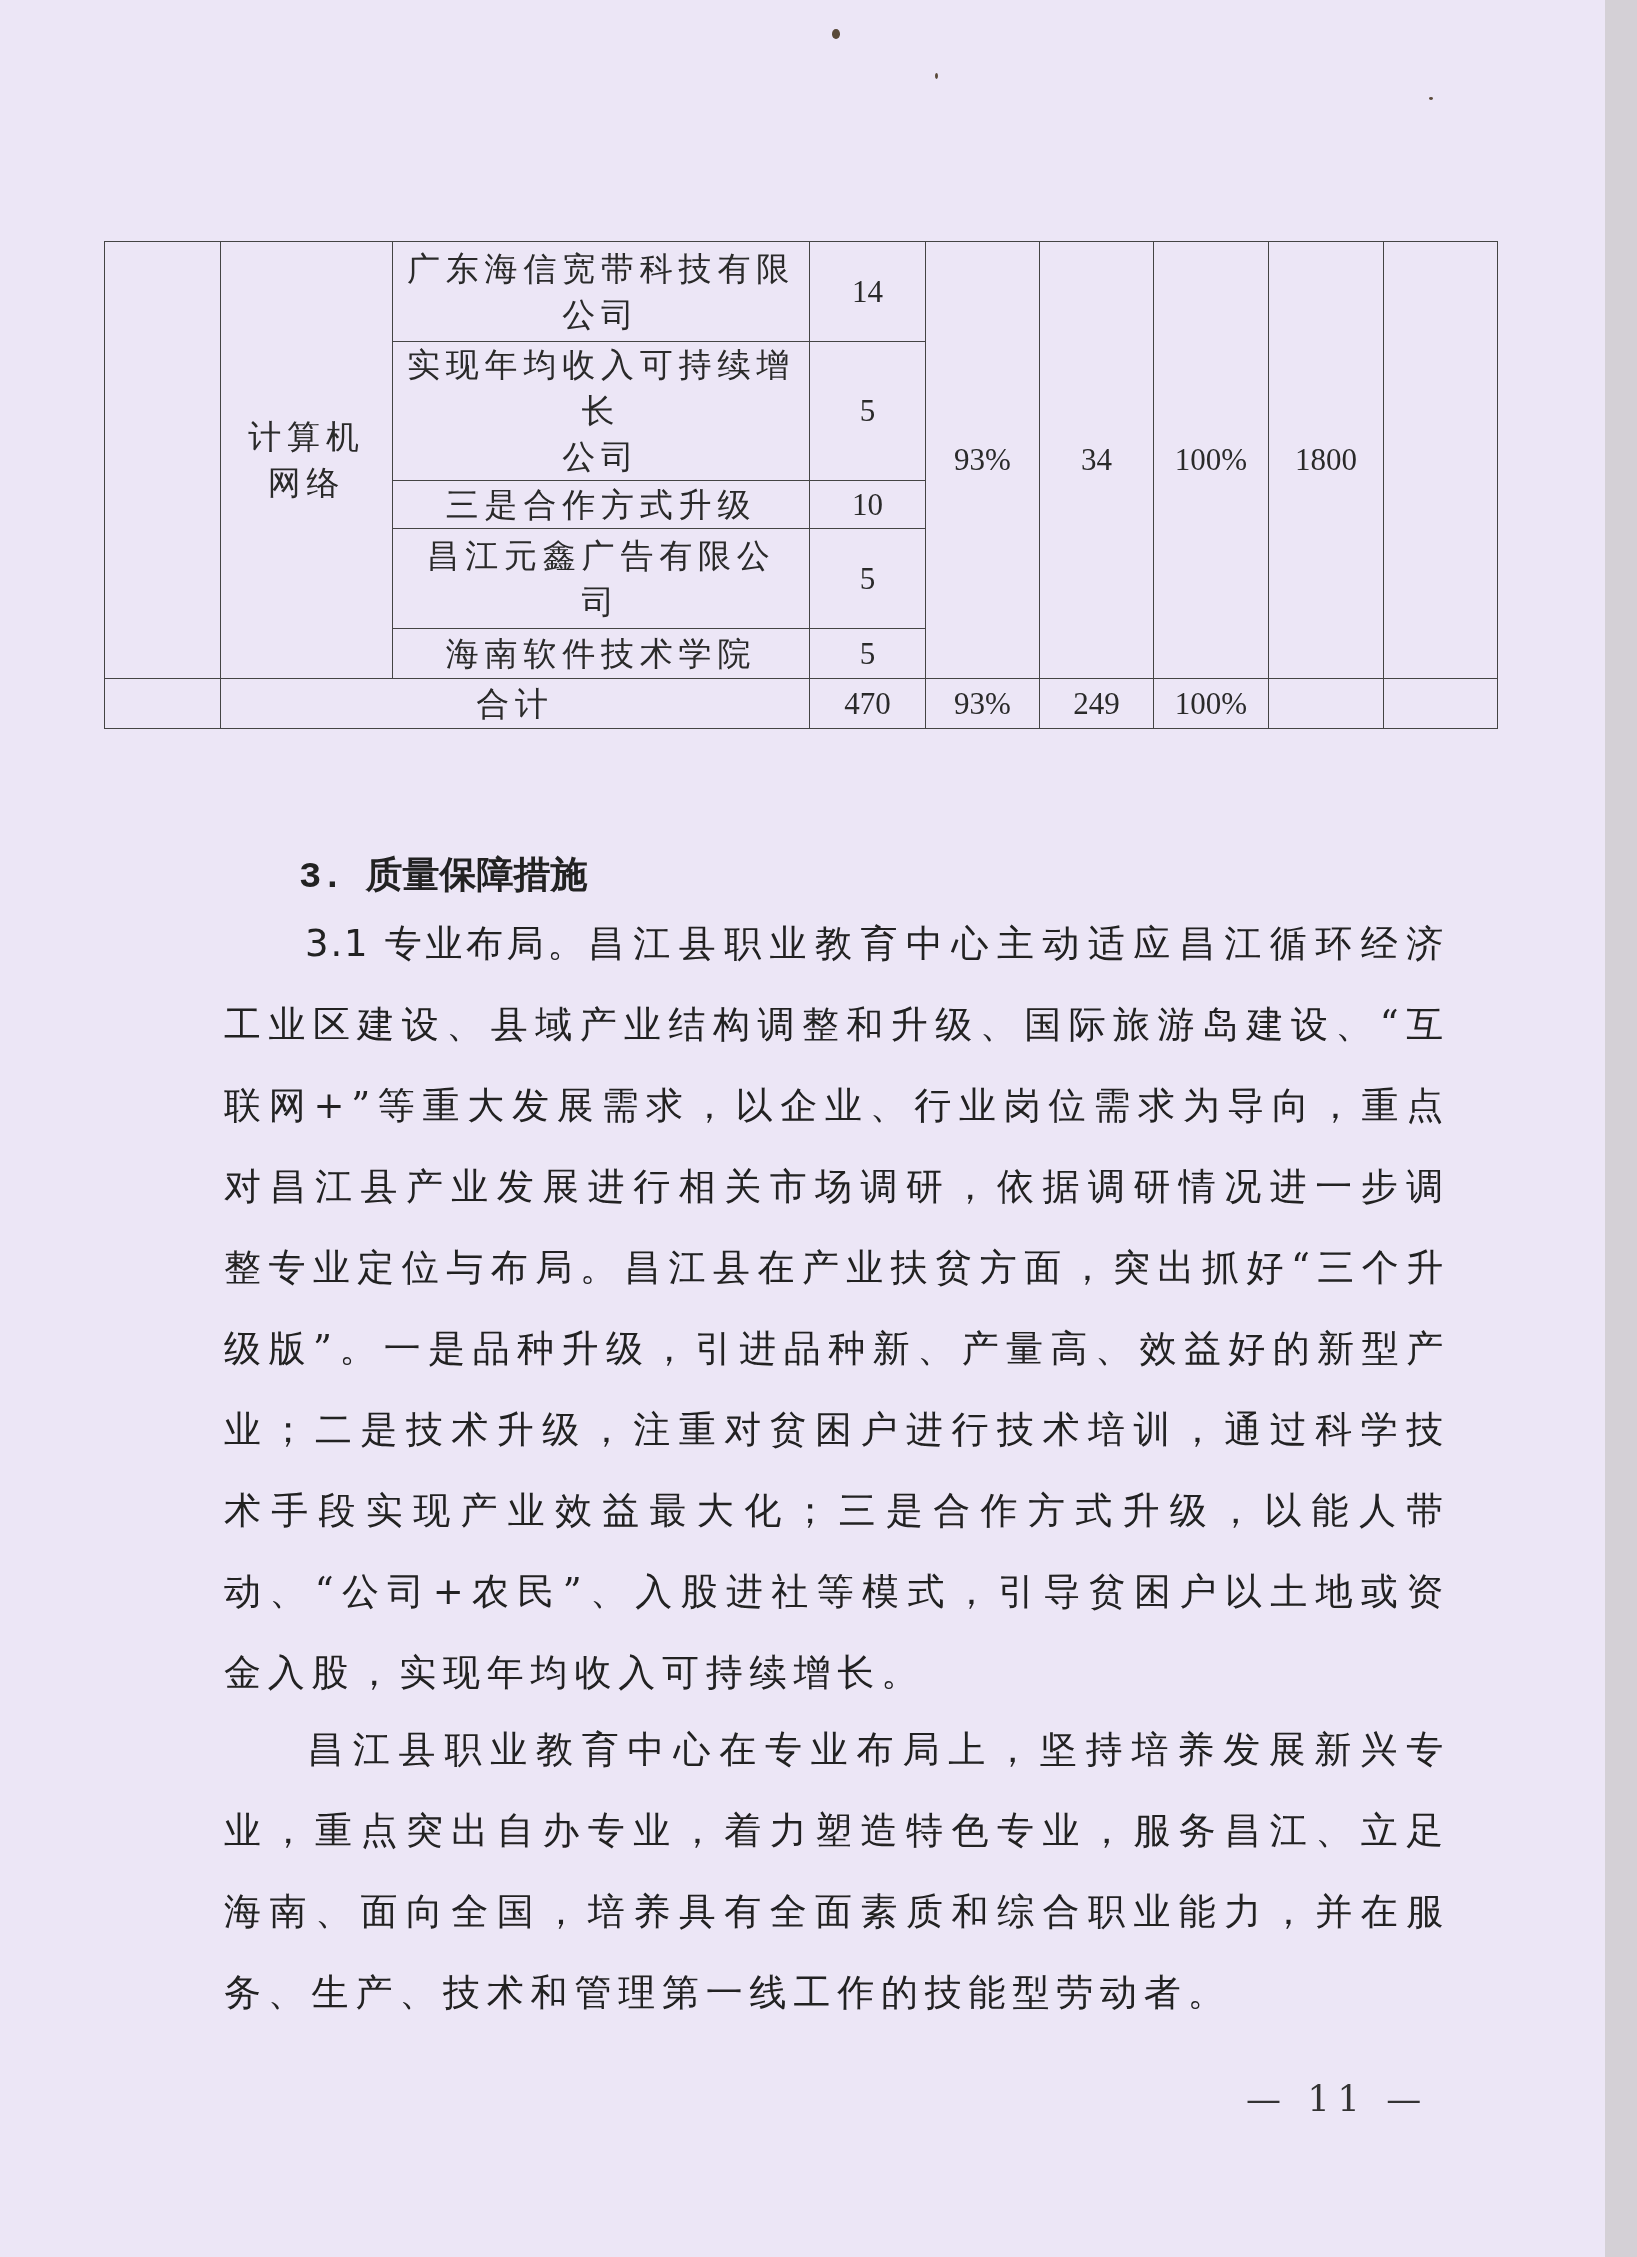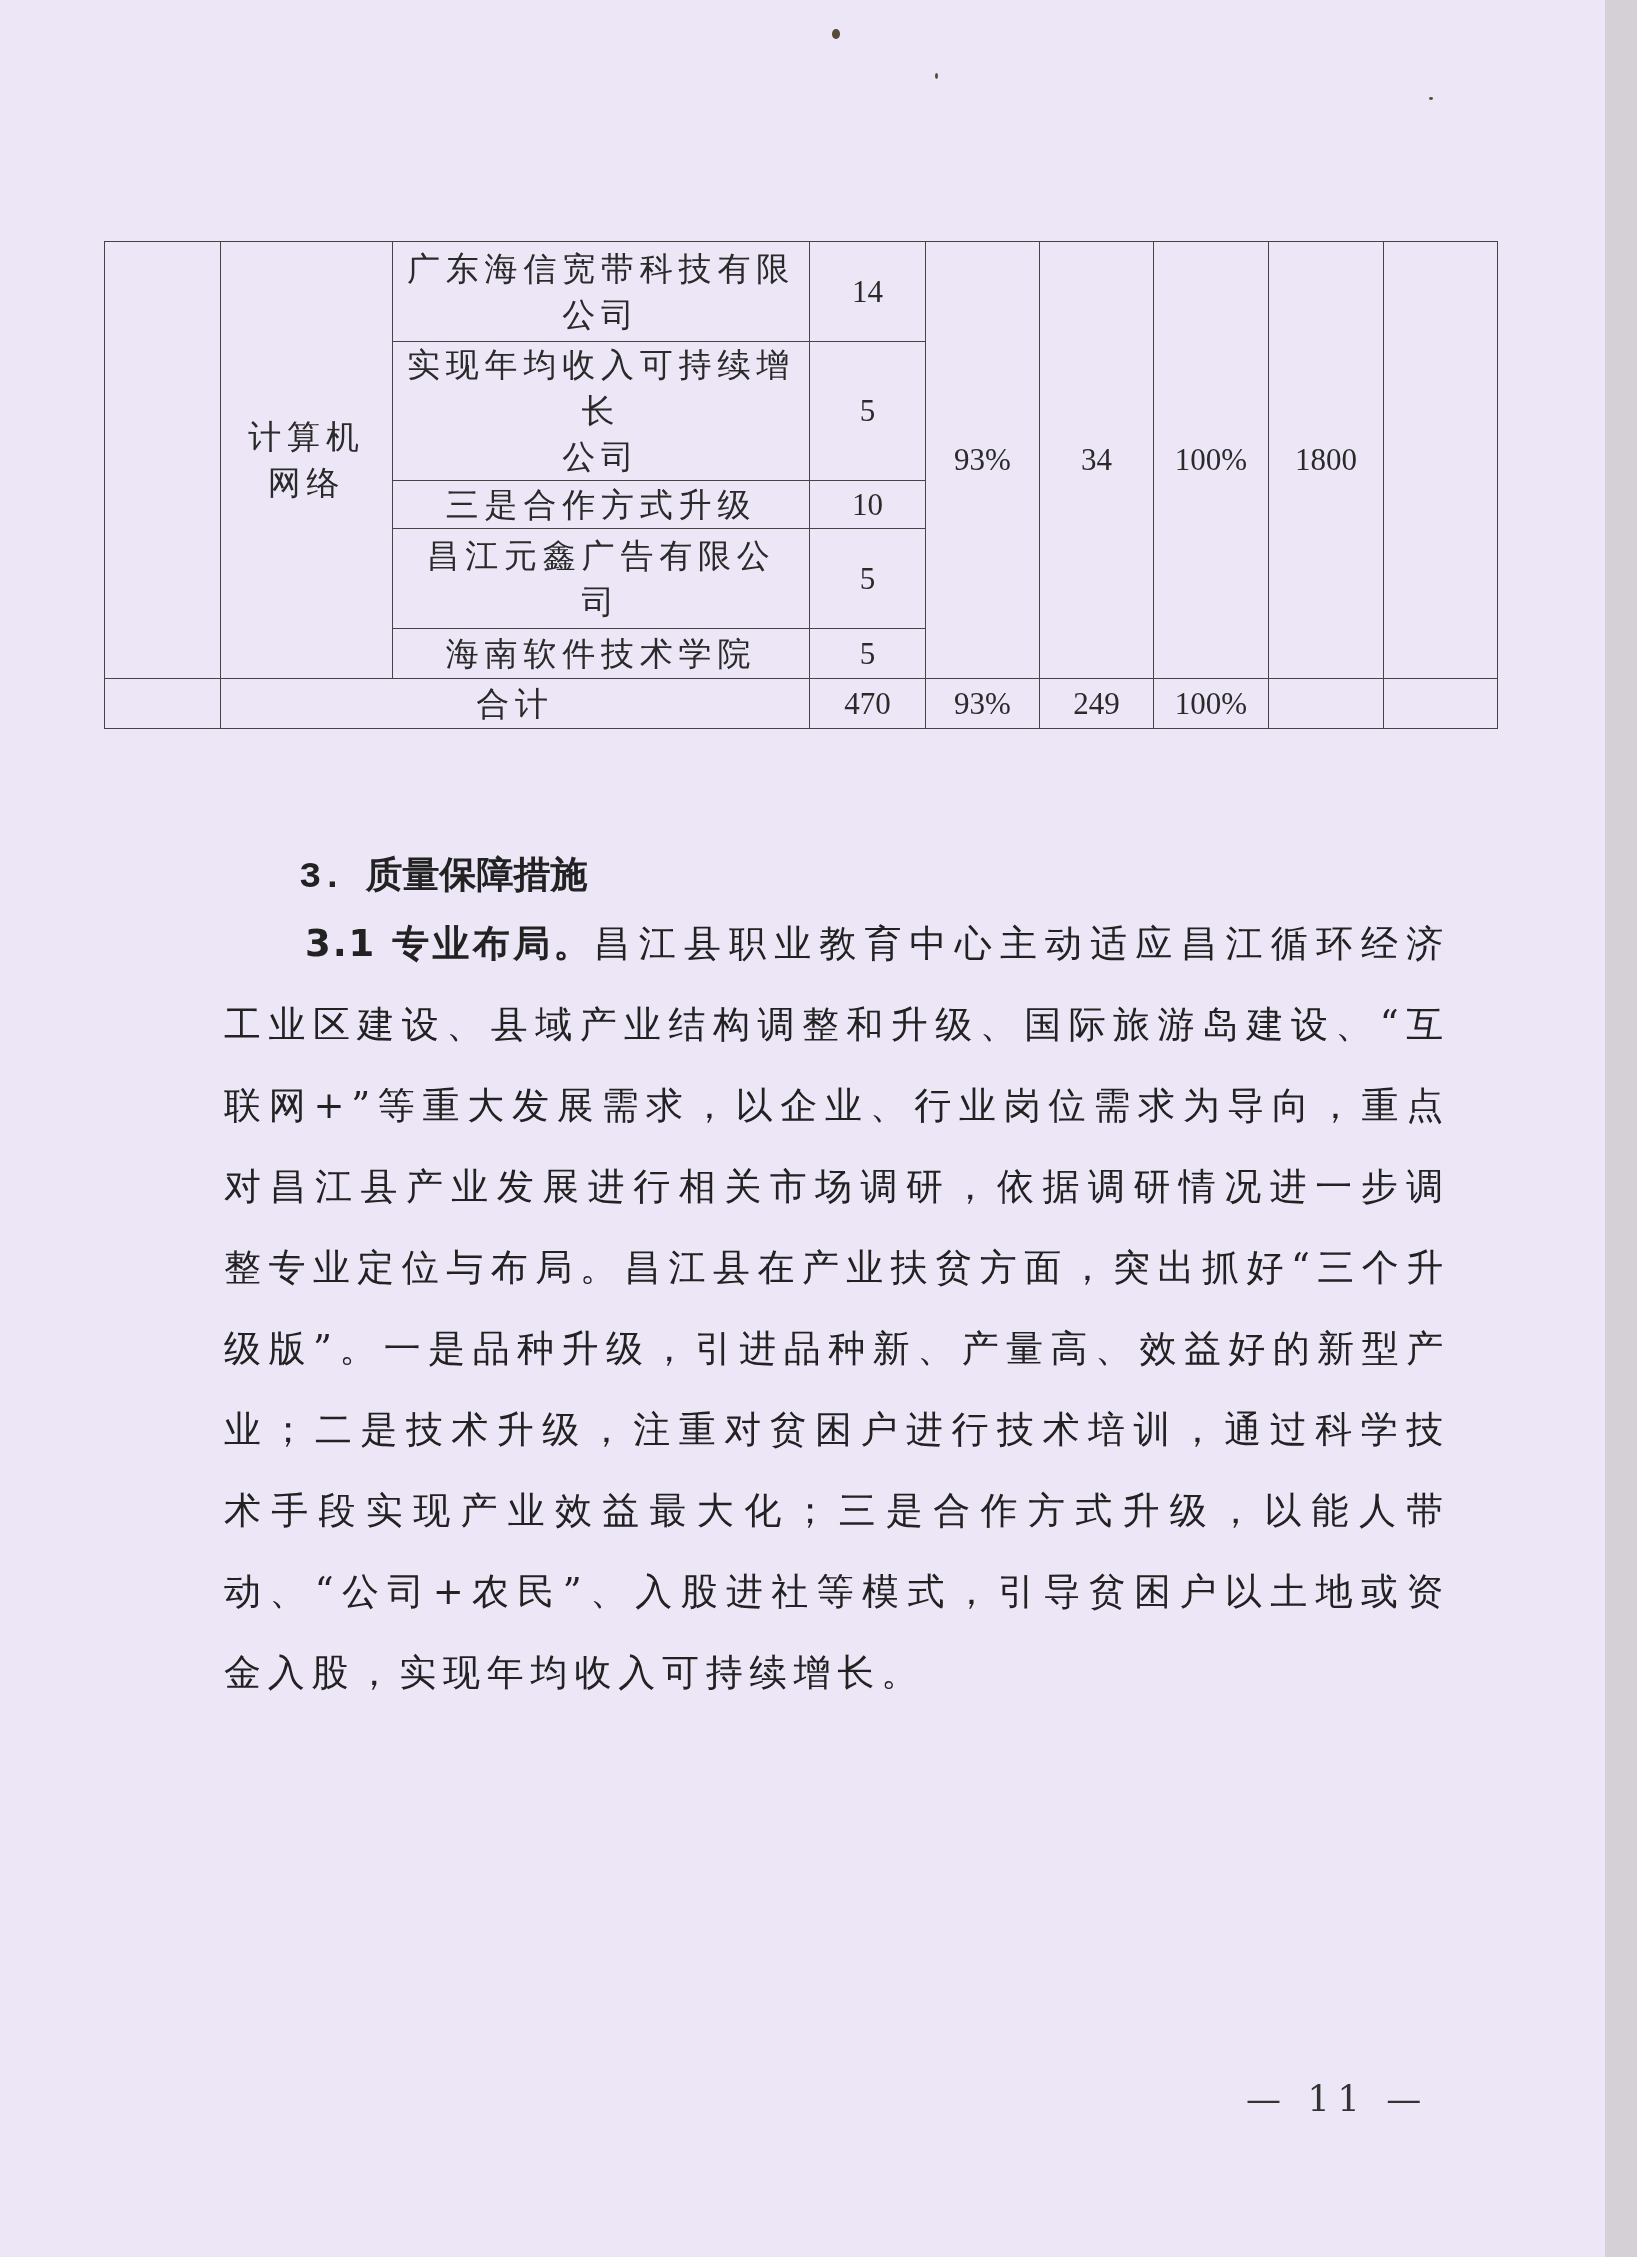--- a/index.html
+++ b/index.html
@@ -28,21 +28,21 @@
   .heading {
     position:absolute; left:299px; top:850px;
     font-family:Liberation Mono, monospace; font-weight:bold;
     font-size:37px; color:#222;
   }
   .para {
     position:absolute; left:224px; width:1226px;
     font-size:37px; line-height:81px; letter-spacing:6.8px; color:#222;
     text-align:justify;
   }
-  .para .lead { font-family:"DejaVu Sans","Liberation Sans",sans-serif; font-weight:bold; letter-spacing:1.9px; }
+  .para .lead { font-family:"DejaVu Sans","Liberation Sans",sans-serif; font-weight:normal; letter-spacing:1.9px; }
   .para .indent { display:inline-block; width:81px; }
   .pagenum {
     position:absolute; left:1246px; top:2055px;
     font-size:35px; letter-spacing:7.7px; color:#333;margin-top:24px;
   }
 </style>
 </head>
 <body>
 
 <div class="page">
@@ -116,17 +116,18 @@
       <td></td>
       <td></td>
     </tr>
   </tbody>
     </table>
 
   <div class="heading">3. 质量保障措施</div>
 
   <div class="para" style="top:903px;"><span class="indent"></span><span class="lead">3.1 专业布局。</span><span>昌江县职业教育中心主动适应昌江循环经济工业区建设、县域产业结构调整和升级、国际旅游岛建设、“互联网+”等重大发展需求，以企业、行业岗位需求为导向，重点对昌江县产业发展进行相关市场调研，依据调研情况进一步调整专业定位与布局。昌江县在产业扶贫方面，突出抓好“三个升级版”。一是品种升级，引进品种新、产量高、效益好的新型产业；二是技术升级，注重对贫困户进行技术培训，通过科学技术手段实现产业效益最大化；三是合作方式升级，以能人带动、“公司+农民”、入股进社等模式，引导贫困户以土地或资金入股，实现年均收入可持续增长。</span></div>
 
+  <div class="para" style="top:1709px;"><span class="indent"></span><span>昌江县职业教育中心在专业布局上，坚持培养发展新兴专业，重点突出自办专业，着力塑造特色专业，服务昌江、立足海南、面向全国，培养具有全面素质和综合职业能力，并在服务、生产、技术和管理第一线工作的技能型劳动者。</span></div>
 
   <div class="pagenum">— 11 —</div>
 </div>
 <div class="edge"></div>
 
 
 </body></html>

